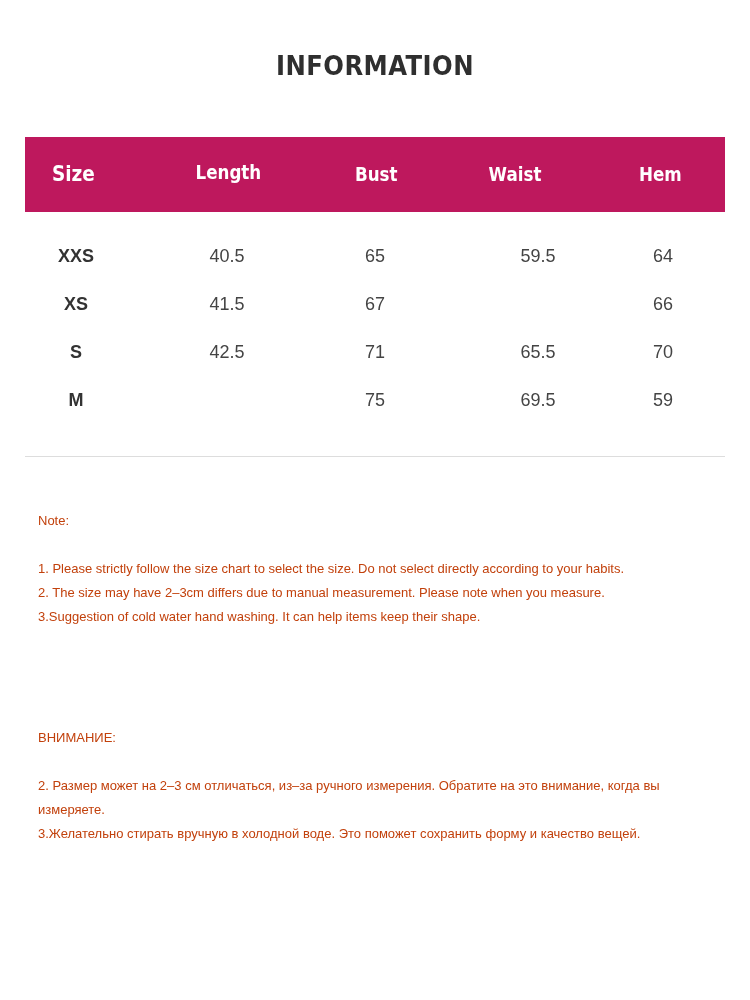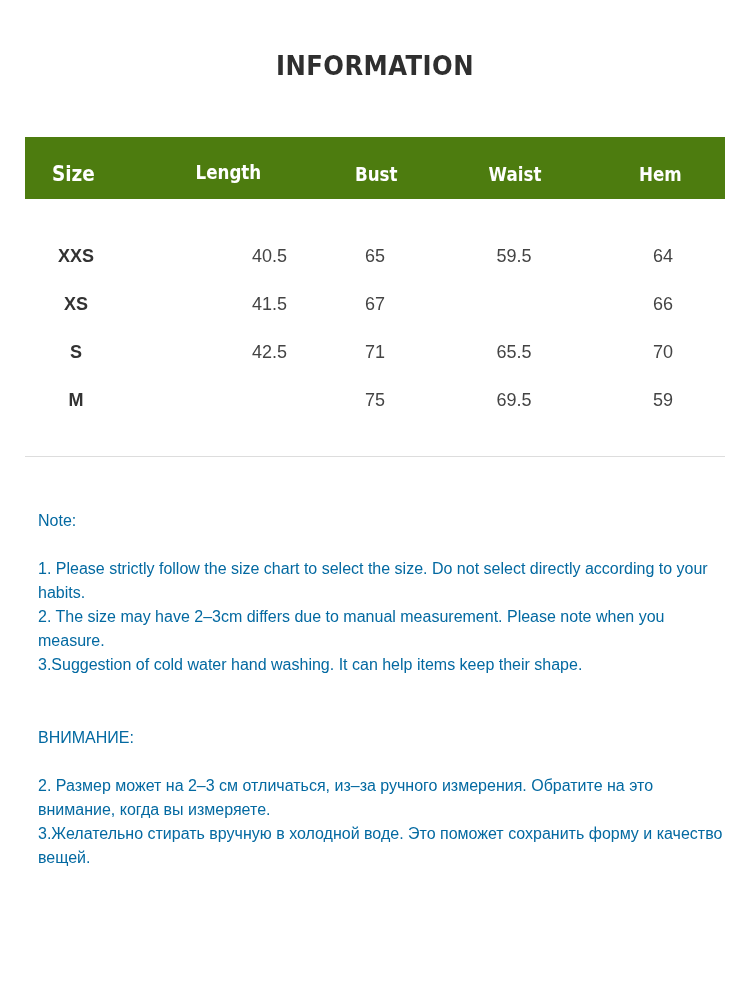--- a/index.html
+++ b/index.html
@@ -25,22 +25,22 @@
       font-size: 27px;
       letter-spacing: 0.5px;
       color: #2f2f2f;
       transform: scaleX(0.9);
     }
     .table-header {
       position: absolute;
       top: 137px;
       left: 25px;
       width: 700px;
-      height: 62px;
-      background: #4d7c0f;
+      height: 75px;
+      background: #be185d;
     }
     .th {
       position: absolute;
       top: 0;
       height: 75px;
       line-height: 75px;
       color: #ffffff;
       font-family: "DejaVu Sans", sans-serif;
       font-weight: bold;
       font-size: 19px;
@@ -62,41 +62,41 @@
     .cell {
       position: absolute;
       top: 0;
       width: 120px;
       text-align: center;
       font-size: 18px;
       color: #444444;
       line-height: 30px;
     }
     .cell.c0 { left: -9px; color: #333333; font-weight: bold; }
-    .cell.c1 { left: 142px; text-align: right; }
+    .cell.c1 { left: 142px; }
     .cell.c2 { left: 290px; }
-    .cell.c3 { left: 429px; }
+    .cell.c3 { left: 453px; }
     .cell.c4 { left: 578px; }
 
     .divider {
       position: absolute;
       top: 456px;
       left: 25px;
       width: 700px;
       height: 1px;
       background: #dddddd;
     }
 
     .text-block {
       position: absolute;
       left: 38px;
       width: 690px;
-      font-size: 16px;
+      font-size: 13px;
       line-height: 24px;
-      color: #0369a1;
+      color: #c2410c;
     }
     .text-block p { margin: 0; }
     .note-label { top: 509px; }
     .note-items { top: 557px; }
     .ru-label { top: 726px; }
     .ru-items { top: 774px; }
   </style>
 </head>
 <body>
 

